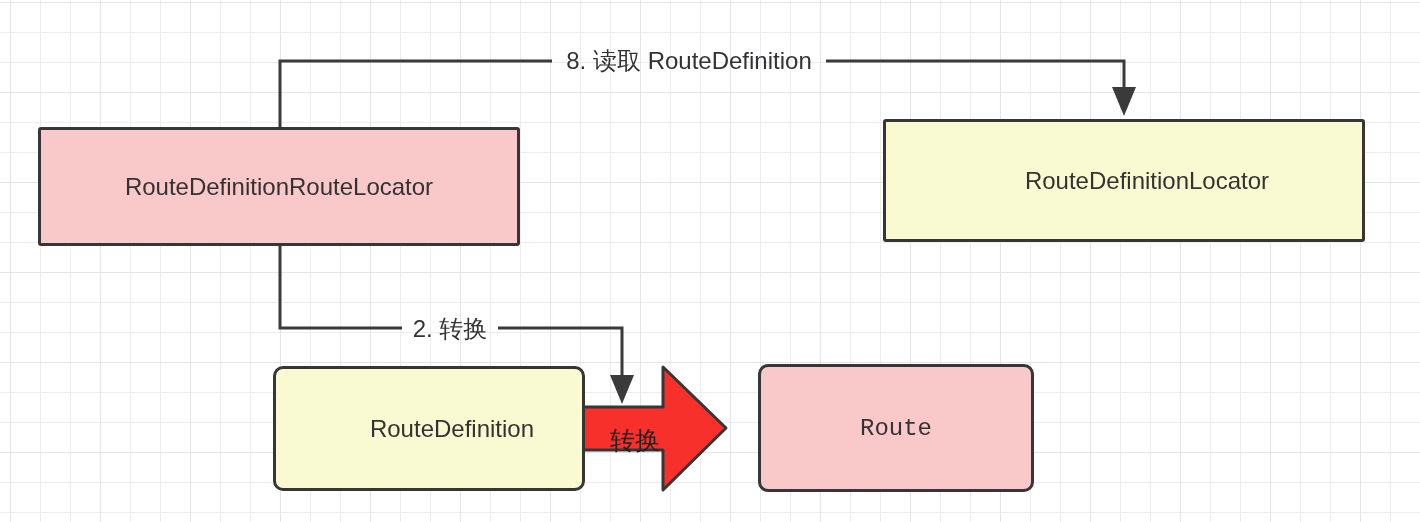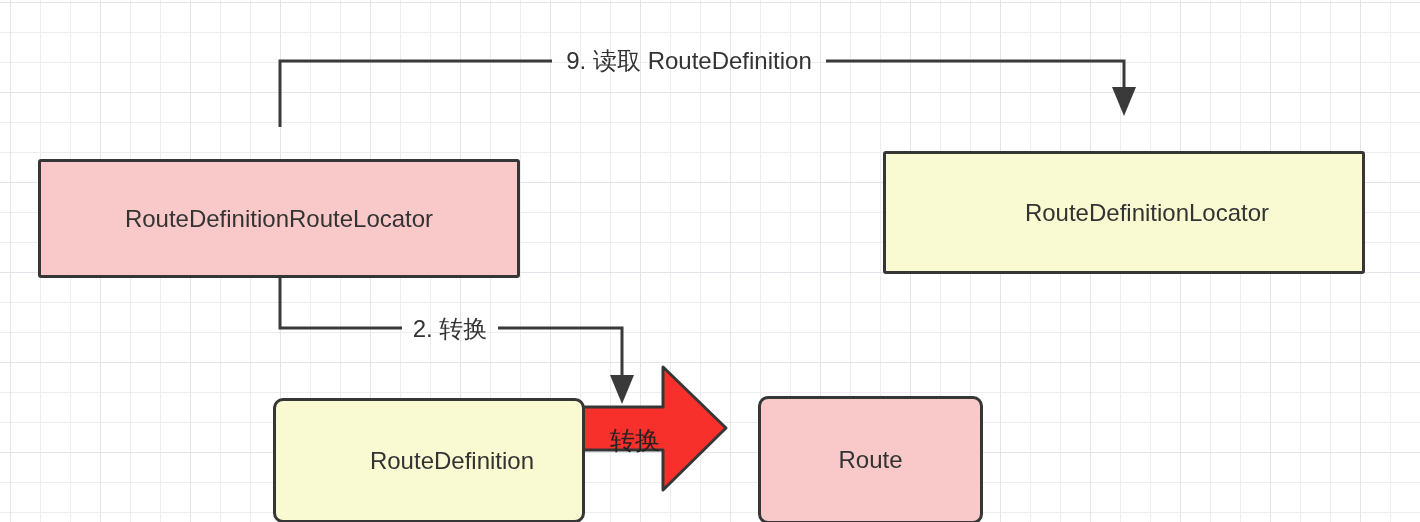--- a/index.html
+++ b/index.html
@@ -31,31 +31,30 @@
     position: absolute;
     z-index: 2;
     box-sizing: border-box;
     border: 3px solid #363636;
     display: flex;
     align-items: center;
     justify-content: center;
     font-size: 24px;
     color: #333333;
     white-space: nowrap;
-    margin-top: 32px;
   }
   .box.sharp { border-radius: 3px; }
   .box.round { border-radius: 10px; }
   .box.pink   { background: #f9c9c9; }
   .box.yellow { background: #fafad2; padding-left: 46px; }
 
   .box-rdrl { left: 38px;  top: 127px; width: 482px; height: 119px; }
   .box-rdl  { left: 883px; top: 119px; width: 482px; height: 123px; }
   .box-rd   { left: 273px; top: 366px; width: 312px; height: 125px; }
-  .box-route{ left: 758px; top: 364px; width: 225px; height: 128px; }
+  .box-route{ left: 758px; top: 364px; width: 276px; height: 128px; font-family: Liberation Mono, monospace; }
 
   .edge-label {
     position: absolute;
     z-index: 3;
     transform: translate(-50%, -50%);
     font-size: 24px;
     color: #333333;
     white-space: nowrap;
   }
   .edge-label-read    { left: 689px; top: 61px; }
@@ -100,19 +99,19 @@
   </div>
 
   <div class="box yellow round box-rd">
     <span>RouteDefinition</span>
   </div>
 
   <div class="box pink round box-route">
     <span>Route</span>
   </div>
 
-  <div class="edge-label edge-label-read">9. 读取 RouteDefinition</div>
+  <div class="edge-label edge-label-read">8. 读取 RouteDefinition</div>
 
   <div class="edge-label edge-label-convert">2. 转换</div>
 
   <div class="arrow-label">转换</div>
 
 </div>
 
 </body></html>

